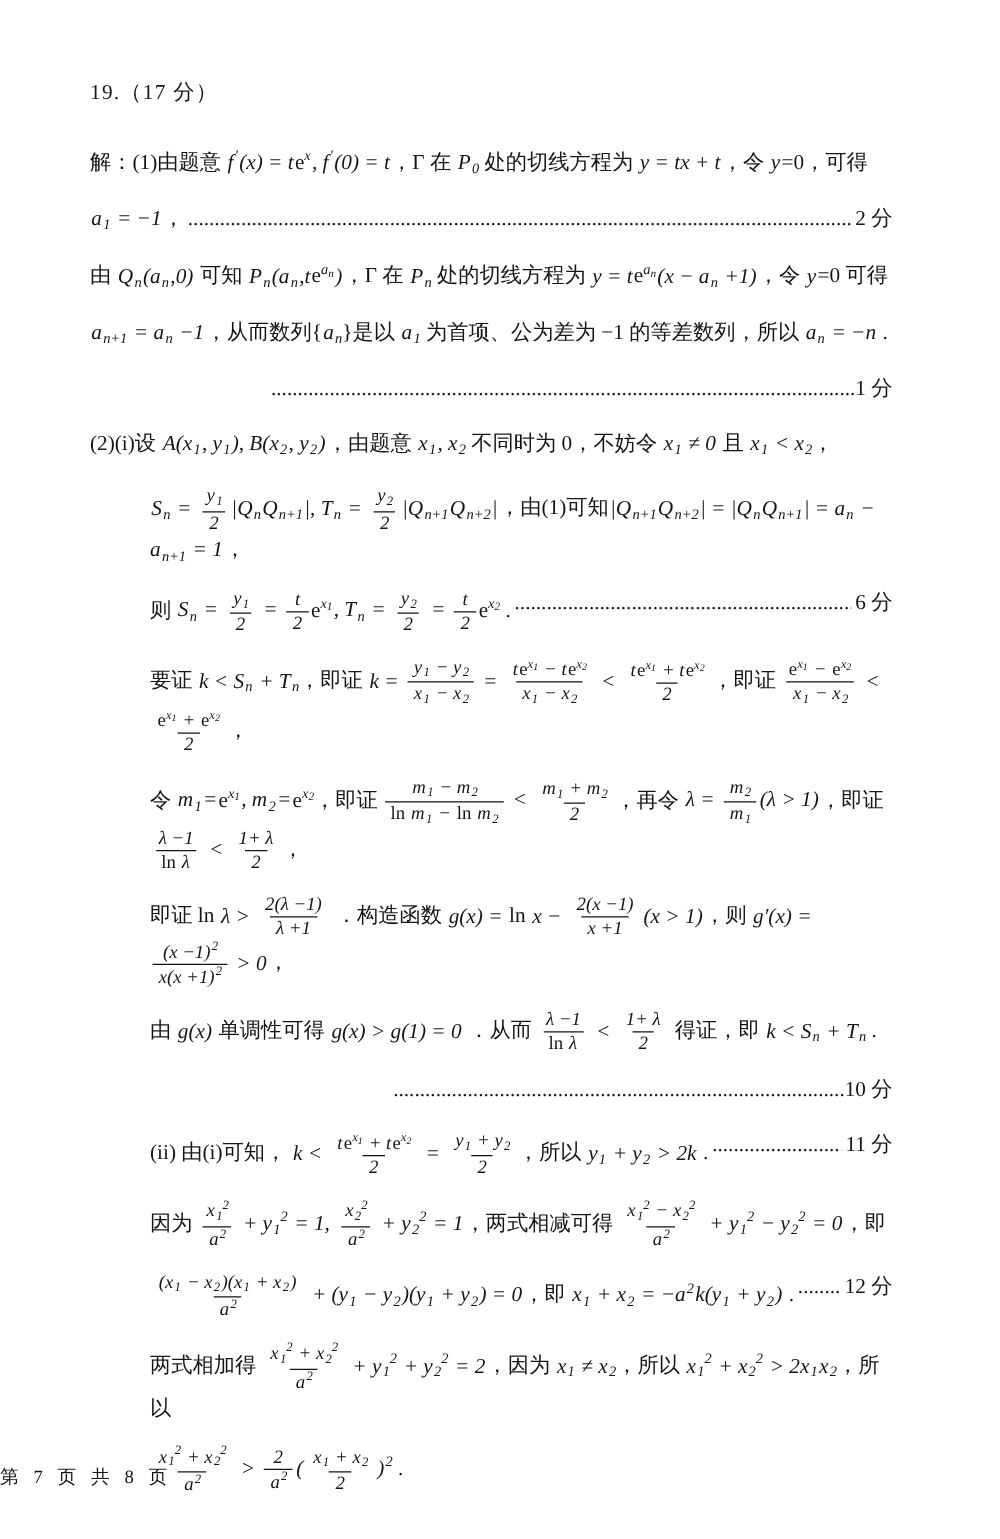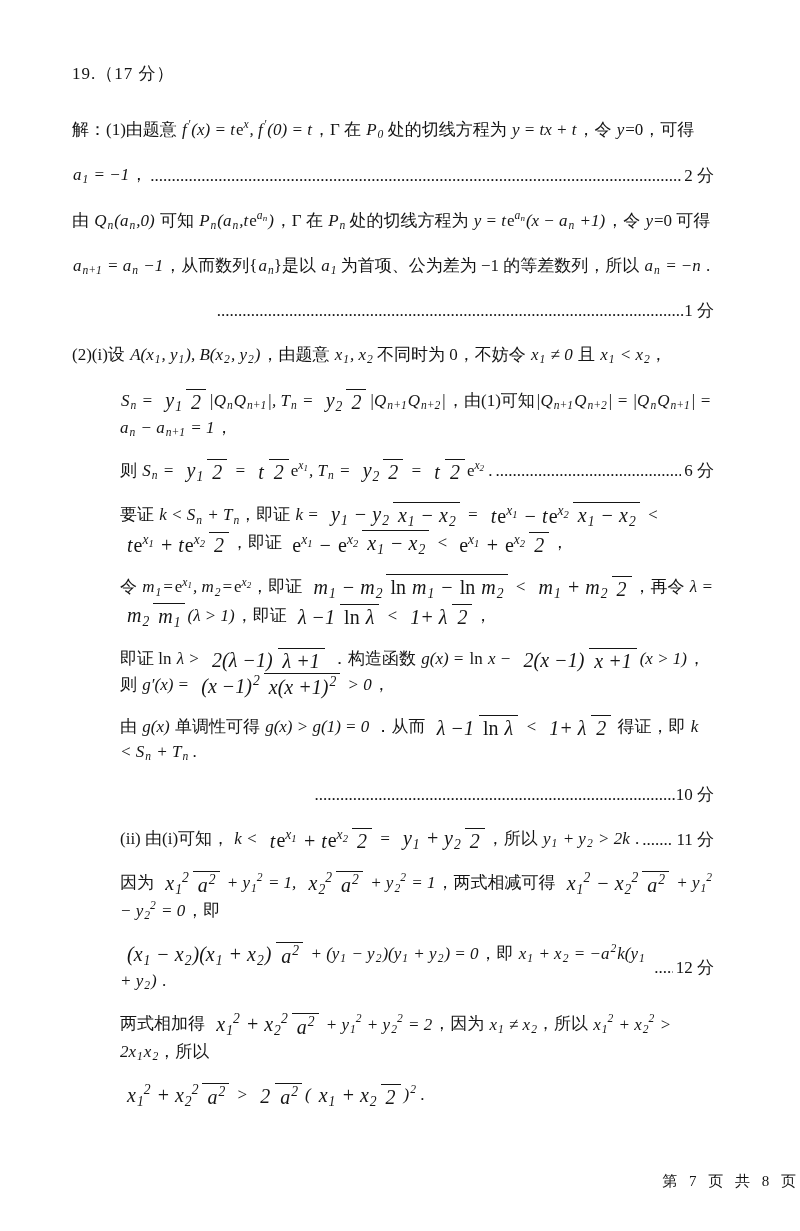--- a/index.html
+++ b/index.html
@@ -11,37 +11,37 @@
   .page{padding:62px 86px 0 72px;font-size:17px;line-height:1.45;}
   .title{margin:0 0 30px 0;letter-spacing:1px;}
   .line{margin:0 0 19px 0;}
   .line.tall{margin-bottom:16px;margin-left:48px;}
   .m{font-style:italic;padding:0 1px;}
   .r{font-style:normal;}
   .sb{font-size:68%;font-style:italic;vertical-align:-0.3em;}
   .sp{font-size:68%;font-style:italic;vertical-align:0.6em;}
   .ssb{font-size:78%;font-style:italic;vertical-align:-0.25em;}
   .frac{
-    display:inline-flex;flex-direction:row;align-items:center;
-    vertical-align:middle;text-align:center;font-size:20px;line-height:1.2;
+    display:inline-flex;flex-direction:column;align-items:center;
+    vertical-align:middle;text-align:center;font-size:15px;line-height:1.2;
     margin:0 2px;
   }
   .frac > .num{display:block;padding:0 4px;}
   .frac > .den{display:block;border-top:1px solid #151515;padding:0 4px;}
-  .leaderline{display:flex;align-items:center;}
+  .leaderline{display:flex;align-items:flex-start;}
   .leaderline .content{flex:0 1 auto;}
   .leader{
     flex:1 1 20px;overflow:hidden;white-space:nowrap;
     margin:0 3px;min-width:10px;
   }
   .score{white-space:nowrap;}
   .dotsline{text-align:right;white-space:nowrap;}
   .footer{
     position:absolute;left:0;bottom:40px;width:100%;
-    text-align:right;font-size:15px;letter-spacing:4px;
+    text-align:left;font-size:15px;letter-spacing:4px;
   }
 </style>
 </head>
 <body>
 
 <div class="page">
   <p class="title">19.（17 分）</p>
   <div id="content">
       <div class="line"><span class="t">解：(1)由题意 </span><span class="m">f</span><span class="sp">′</span><span class="m">(x) = t</span><span class="r">e</span><span class="sp">x</span><span class="m">, f</span><span class="sp">′</span><span class="m">(0) = t</span><span class="t">，Γ 在 </span><span class="m">P</span><span class="sb">0</span><span class="t"> 处的切线方程为 </span><span class="m">y = tx + t</span><span class="t">，令 </span><span class="m">y</span><span class="t">=0，可得</span></div>
       <div class="line leaderline">

